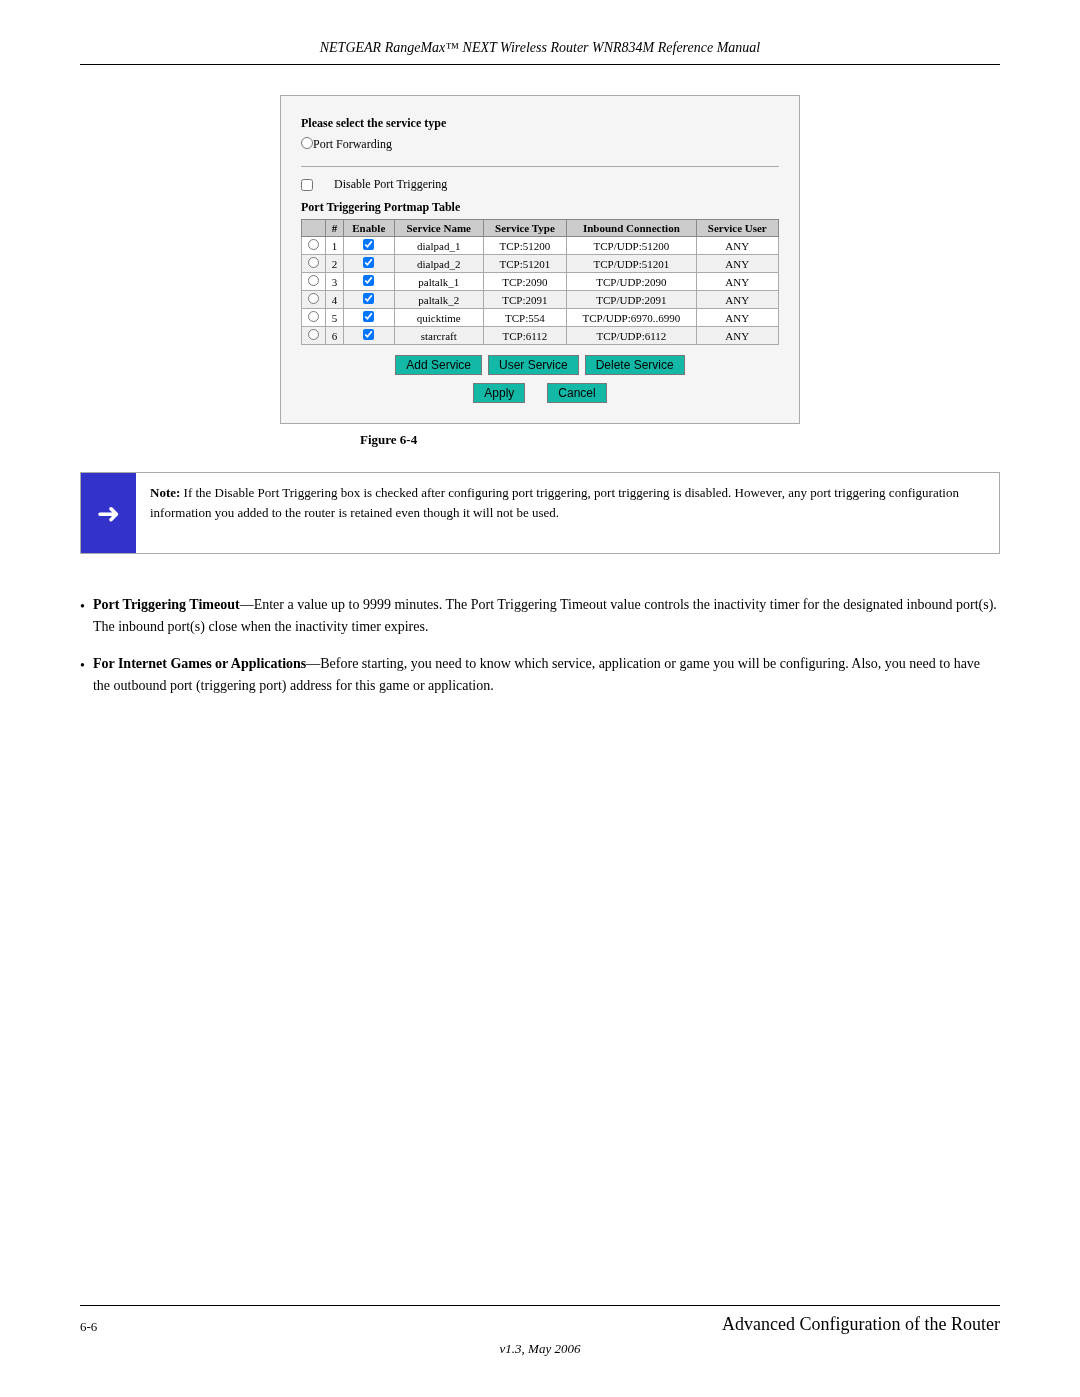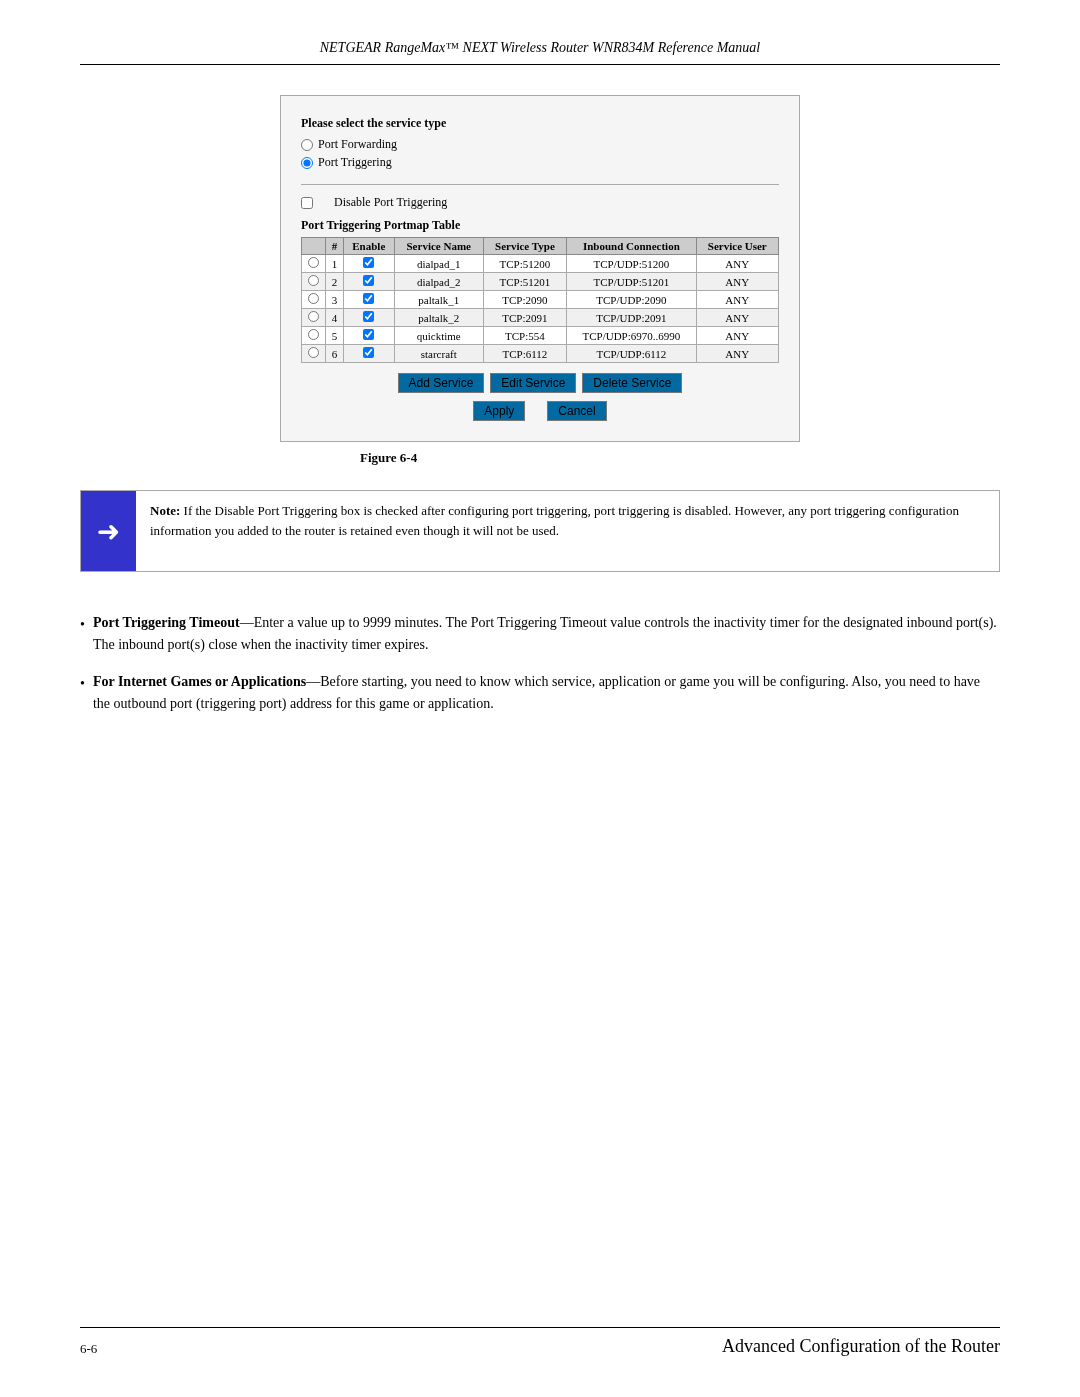--- a/index.html
+++ b/index.html
@@ -62,22 +62,20 @@
     }
 
     .section-label {
       font-weight: bold;
       font-size: 12px;
       margin-bottom: 6px;
     }
 
     .radio-option {
       display: flex;
-      align-items: center;
-      gap: 5px;
       font-size: 12px;
       margin-bottom: 3px;
     }
 
     .radio-option input[type="radio"] {
       margin: 0;
       width: 12px;
       height: 12px;
     }
 
@@ -165,21 +163,21 @@
 
     .btn-row {
       display: flex;
       justify-content: center;
       gap: 6px;
       margin-top: 10px;
     }
 
     .panel-btn {
       border: 1px solid #777;
-      background: #0369a1;
+      background: #14b8a6;
       padding: 2px 10px;
       font-size: 12px;
       cursor: pointer;
       font-family: Arial, sans-serif;
     }
 
     .apply-cancel-row {
       display: flex;
       justify-content: center;
       gap: 22px;
@@ -288,24 +286,20 @@
 
     <div style="display:flex; flex-direction:column; align-items:center;">
       <div class="screenshot-panel">
 
 
         <div class="service-type-section">
           <div class="section-label">Please select the service type</div>
           <div class="radio-option">
             <input type="radio" name="service_type" style="">
             <span>Port Forwarding</span>
-          </div>
-          <div class="radio-option">
-            <input type="radio" name="service_type" checked="" style="">
-            <span>Port Triggering</span>
           </div>
         </div>
 
         <hr class="divider-line">
 
         <div class="disable-section">
           <input type="checkbox" style="">
           <span>Disable Port Triggering</span>
         </div>
 
@@ -377,21 +371,21 @@
                 <td>starcraft</td>
                 <td>TCP:6112</td>
                 <td>TCP/UDP:6112</td>
                 <td>ANY</td>
               </tr>
             </tbody>
         </table>
 
         <div class="btn-row">
           <button class="panel-btn">Add Service</button>
-          <button class="panel-btn">Edit Service</button>
+          <button class="panel-btn">User Service</button>
           <button class="panel-btn">Delete Service</button>
         </div>
 
         <div class="apply-cancel-row">
           <button class="panel-btn">Apply</button>
           <button class="panel-btn">Cancel</button>
         </div>
 
       </div>
 
@@ -426,14 +420,15 @@
       </div>
 
     </div>
 
   </div>
 
   <div class="page-footer">
     <span class="footer-left">6-6</span>
     <span class="footer-right">Advanced Configuration of the Router</span>
   </div>
+  <div class="footer-version">v1.3, May 2006</div>
 
 </div>
 
 </body></html>

